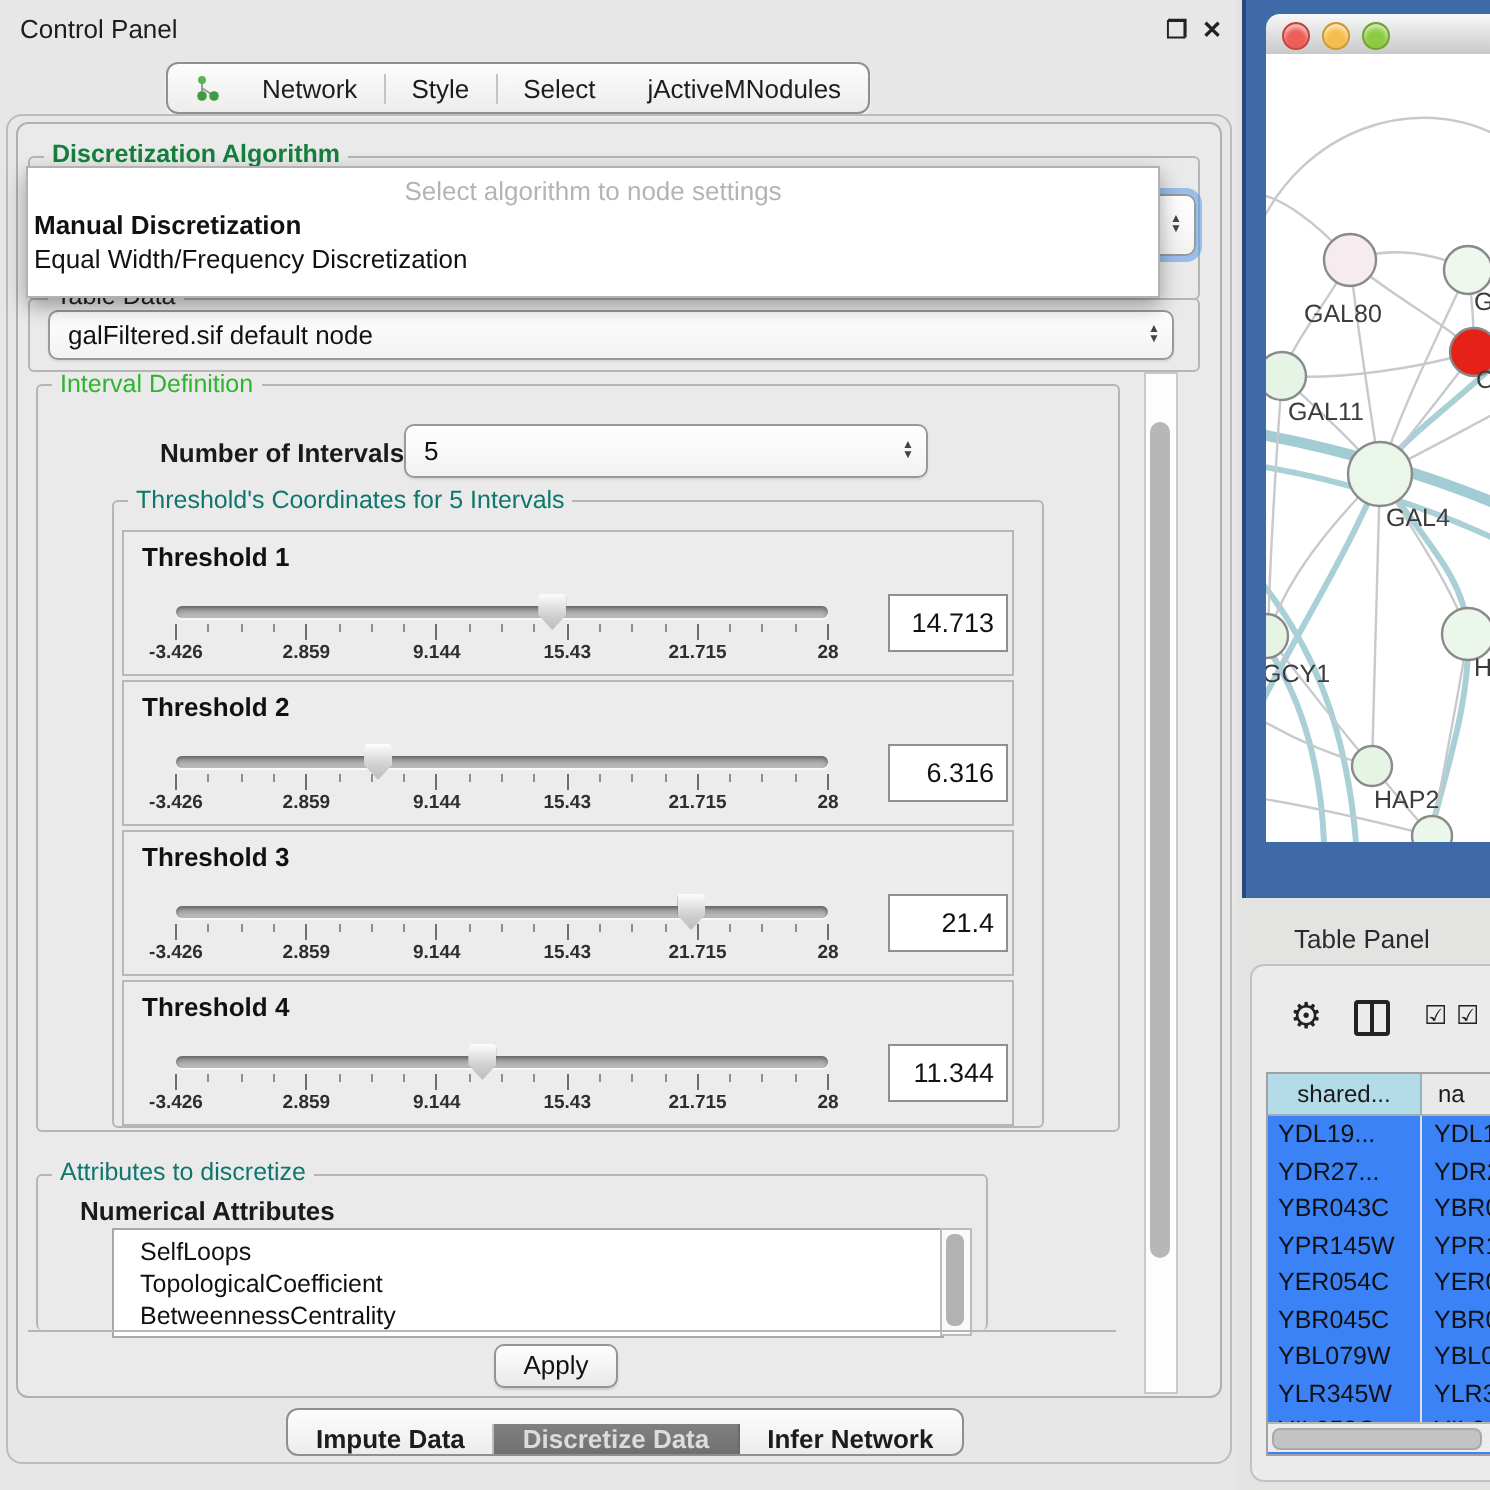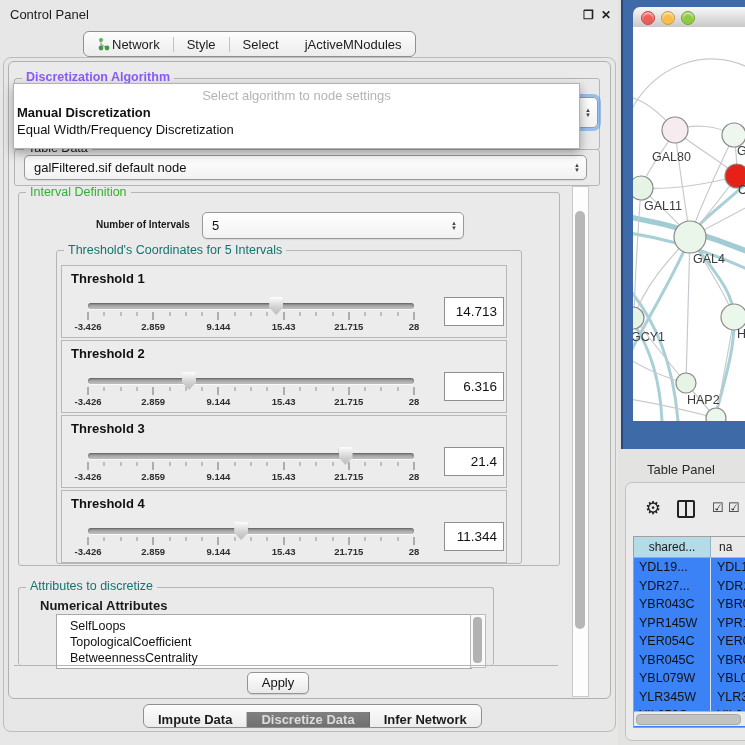--- a/index.html
+++ b/index.html
@@ -10,21 +10,21 @@
   
   .left-panel{left:0;top:0;width:618px;height:745px;background:#e7e7e7;}
   .panel-title{left:10px;top:7px;font-size:13px;color:#1c1c1c;}
   .win-ctl{top:8px;font-size:12px;font-weight:bold;color:#222;cursor:default;}
   .float-ic{left:583px;}
   .close-ic{left:601px;}
 
   
   .tab-row{left:83px;top:31px;height:24px;display:flex;border:1px solid #8f8f8f;border-radius:6px;
            background:linear-gradient(#fdfdfd,#ececec);overflow:hidden;box-shadow:0 1px 1px rgba(255,255,255,.8);}
-  .tab{display:flex;align-items:center;gap:2px;padding:0 13px;font-size:13px;color:#1c1c1c;white-space:nowrap;}
+  .tab{display:flex;align-items:center;gap:21px;padding:0 13px;font-size:13px;color:#1c1c1c;white-space:nowrap;}
   .tab.selected{background:linear-gradient(#7f7f7f,#6f6f6f);color:#dcdcdc;}
   .tab-sep{width:1px;height:15px;background:#c4c4c4;align-self:center;}
 
   
   .outer-wrap{left:3px;top:57px;width:611px;height:673px;border:1px solid #bcbcbc;border-radius:8px;}
   .content{left:8px;top:61px;width:601px;height:636px;background:#eaeaea;border:1px solid #b0b0b0;border-radius:6px;}
 
   .groupbox{border:1px solid #b5b5b5;border-radius:3px;}
   .group-title{font-size:12.5px;background:#eaeaea;padding:0 4px;line-height:13px;}
   .title-green{color:#2db52d;}
@@ -152,21 +152,21 @@
         </div>
       <div class="tab">
           <span>jActiveMNodules</span>
         </div>
     </div>
 
     <div class="abs outer-wrap"></div>
     <div class="abs content"></div>
 
     <div class="abs groupbox" style="left:14px;top:78px;width:584px;height:70px;"></div>
-    <div class="abs group-title" style="left:22px;top:71px;font-weight:bold;color:#8b5cf6;">Discretization Algorithm</div>
+    <div class="abs group-title" style="left:22px;top:71px;font-weight:bold;color:#15803d;">Discretization Algorithm</div>
     <div class="abs combo focused" style="left:24px;top:97px;width:572px;height:29px;">
       <span class="txt">Manual Discretization</span>
       <span class="spin">
           <span>▲</span>
           <span>▼</span>
         </span>
     </div>
 
     <div class="abs groupbox" style="left:14px;top:149px;width:584px;height:35px;"></div>
     <div class="abs group-title" style="left:24px;top:142px;color:#222;">Table Data</div>
@@ -180,21 +180,21 @@
 
     <div class="abs popup">
       <div class="hint">Select algorithm to node settings</div>
       <div class="opt bold">Manual Discretization</div>
       <div class="opt">Equal Width/Frequency Discretization</div>
     </div>
 
     <div class="abs groupbox" style="left:18px;top:192px;width:540px;height:372px;"></div>
     <div class="abs group-title title-green" style="left:26px;top:186px;">Interval Definition</div>
 
-    <div class="abs" style="left:96px;top:219px;font-size:10px;font-weight:bold;">Number of Intervals</div>
+    <div class="abs" style="left:80px;top:219px;font-size:13px;font-weight:bold;">Number of Intervals</div>
     <div class="abs combo" style="left:202px;top:212px;width:260px;height:25px;">
       <span class="txt">5</span>
       <span class="spin">
           <span>▲</span>
           <span>▼</span>
         </span>
     </div>
 
     <div class="abs groupbox" style="left:56px;top:250px;width:464px;height:312px;"></div>
     <div class="abs group-title title-blue" style="left:64px;top:244px;">Threshold's Coordinates for 5 Intervals</div>

